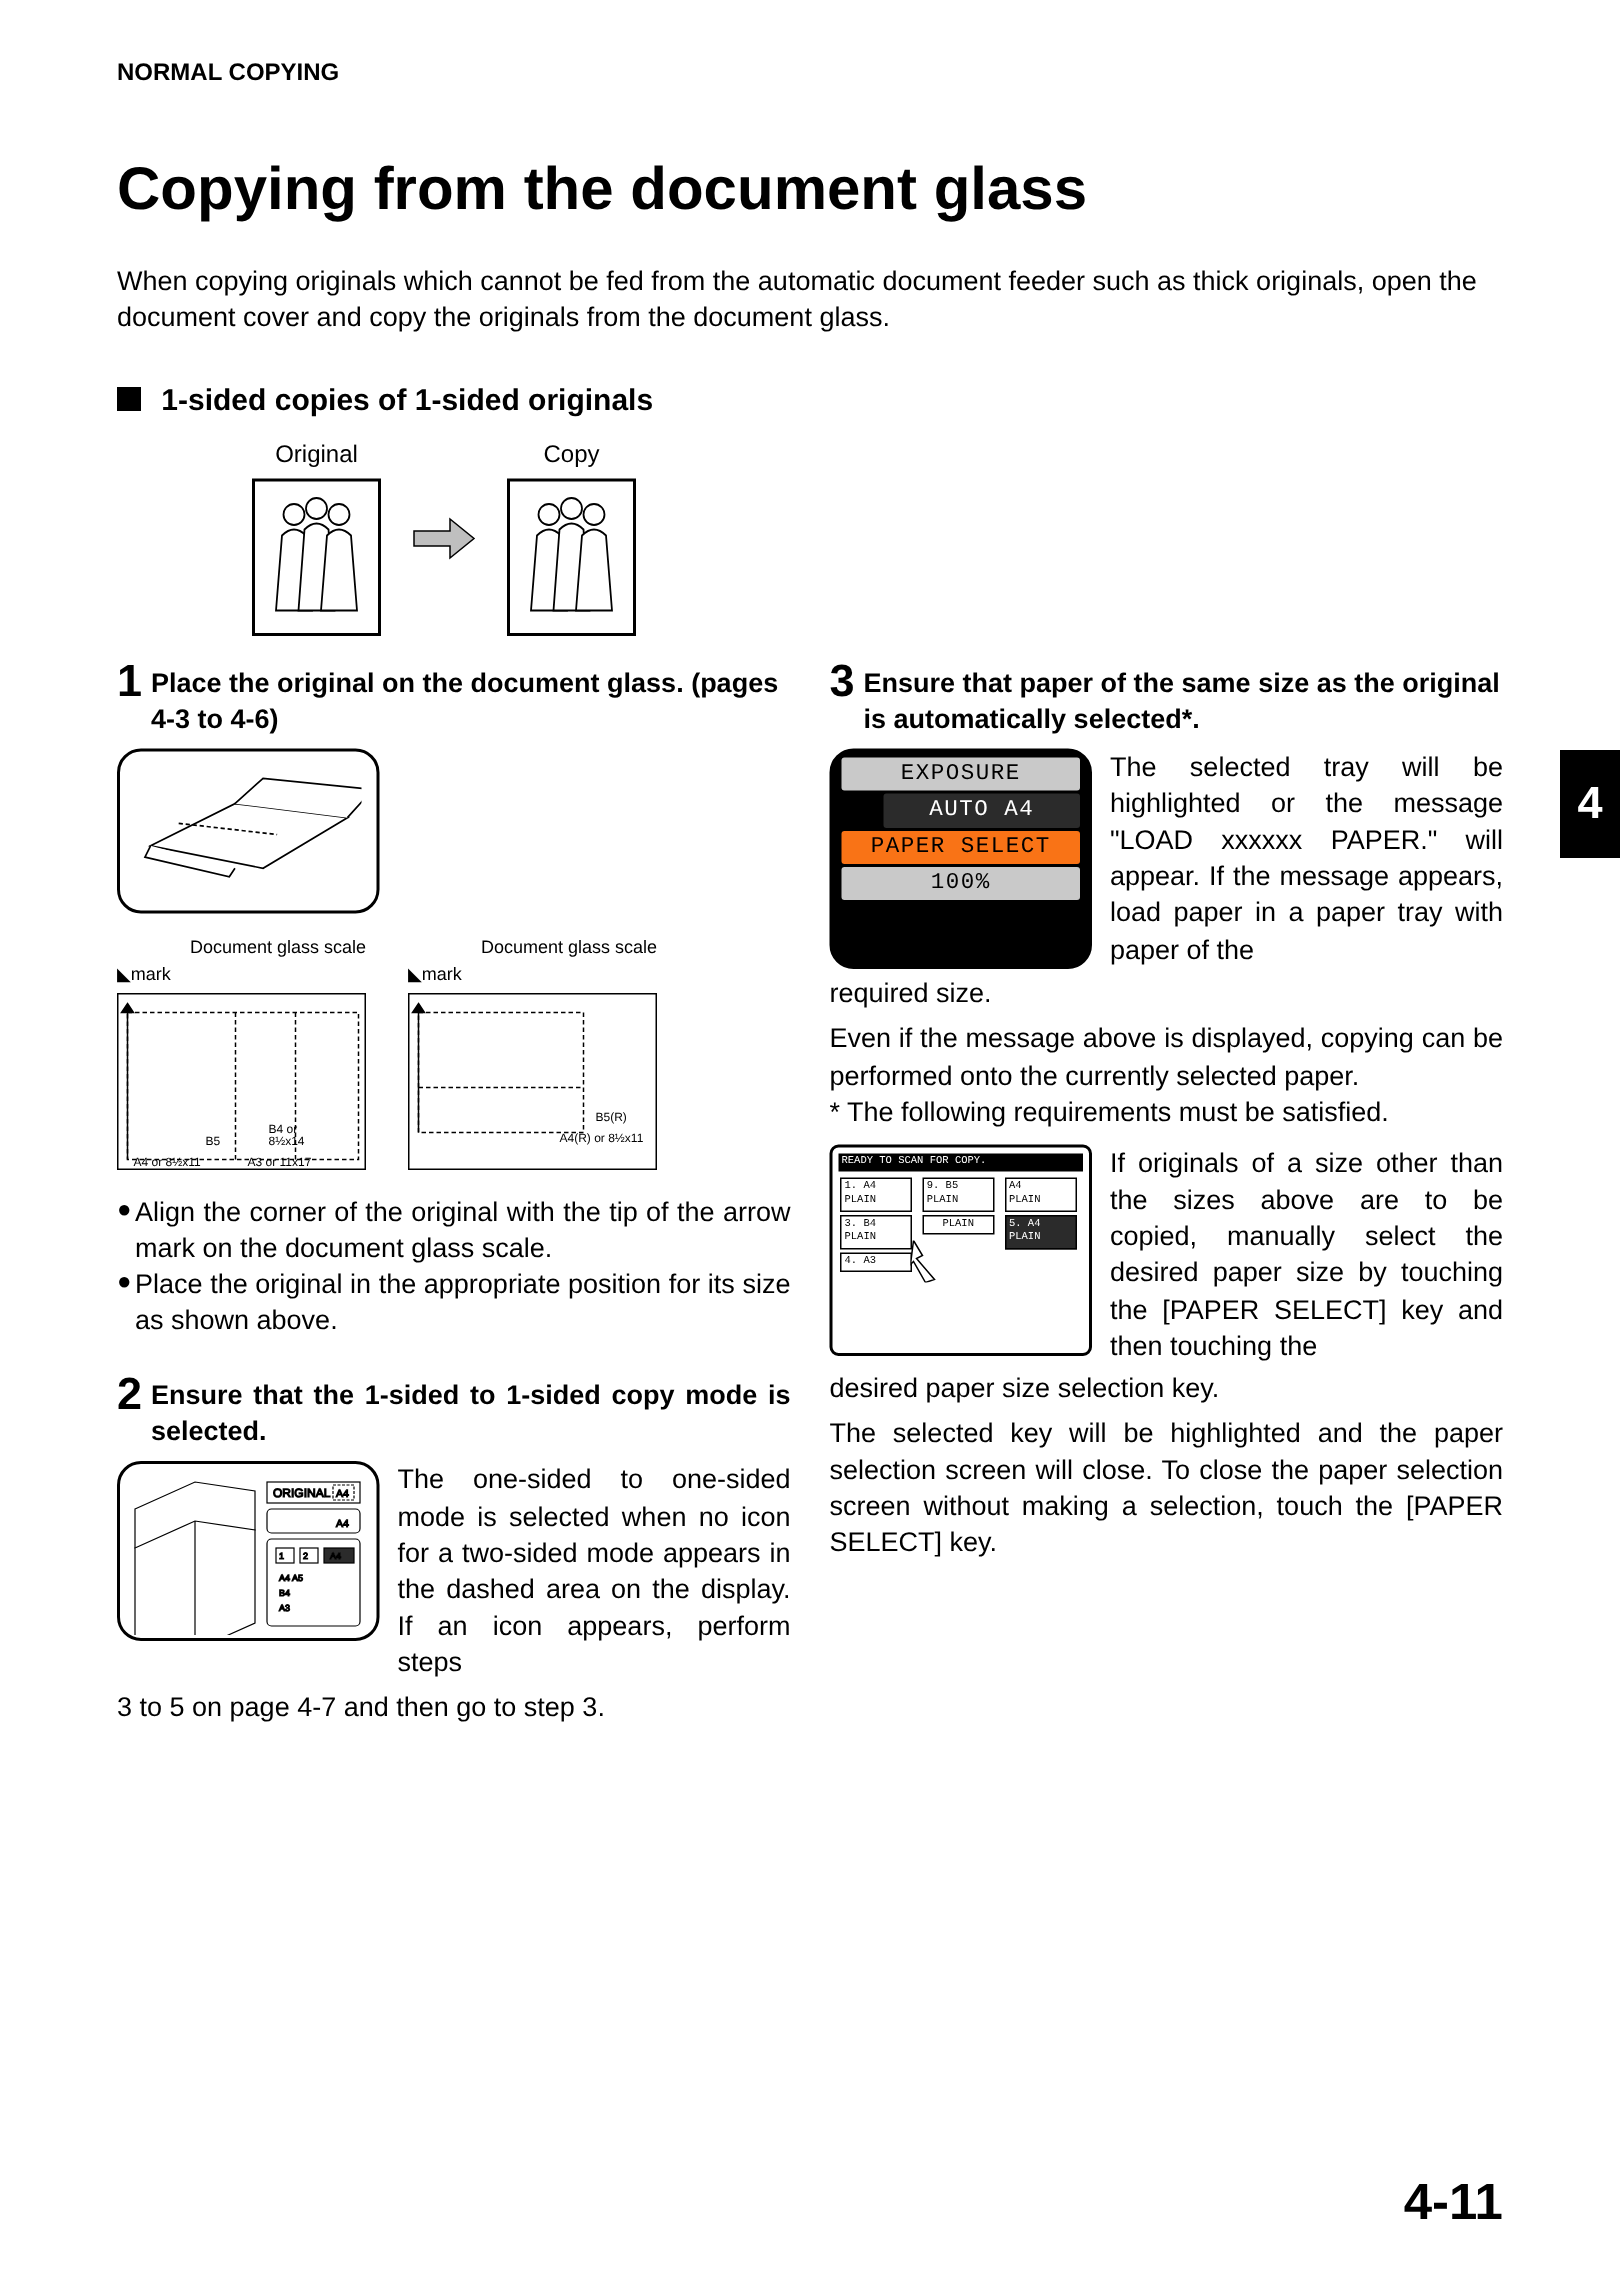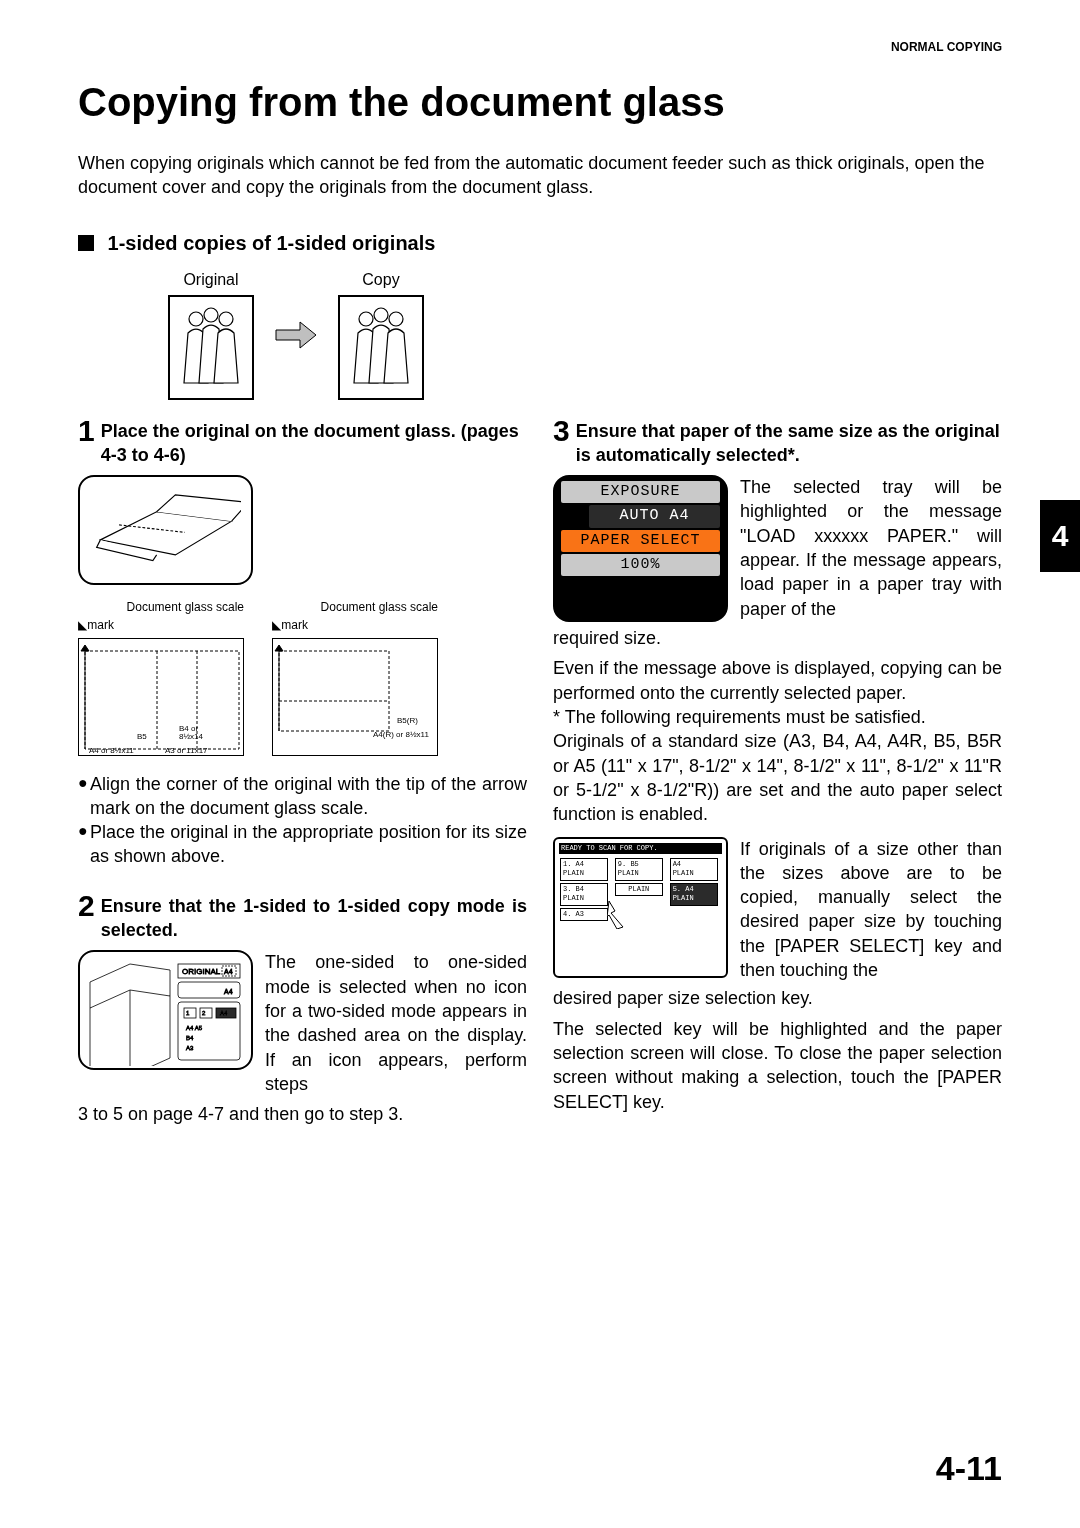--- a/index.html
+++ b/index.html
@@ -6,24 +6,23 @@
   body {
     font-family: Arial, Helvetica, sans-serif;
     width: 1080px;
     height: 1528px;
     background: #fff;
     position: relative;
     padding: 40px 78px 40px 78px;
     color: #000;
   }
   .header-label {
-    text-align: right;
-    font-size: 12px;
-    font-weight: bold;
-    margin-bottom: 26px;
+    font-size: 16px;
+    font-weight: bold;
+    margin-bottom: 46px;
   }
   h1 {
     font-size: 40px;
     font-weight: bold;
     margin-bottom: 26px;
   }
   .intro-text {
     font-size: 18px;
     line-height: 1.35;
     margin-bottom: 32px;
@@ -364,21 +363,20 @@
         <div class="lcd-row">EXPOSURE</div>
         <div class="lcd-row inverted">AUTO  A4</div>
         <div class="lcd-row" style="background:#f97316;color:#000">PAPER SELECT</div>
         <div class="lcd-row">100%</div>
       </div>
       <div class="just">The selected tray will be highlighted or the message "LOAD xxxxxx PAPER." will appear. If the message appears, load paper in a paper tray with paper of the</div>
     </div>
     <div style="margin-top:4px">required size.</div>
     <p class="just" style="margin-top:6px">Even if the message above is displayed, copying can be performed onto the currently selected paper.</p>
     <p>* The following requirements must be satisfied.</p>
-    <p class="just">Originals of a standard size (A3, B4, A4, A4R, B5, B5R or A5 (11" x 17", 8-1/2" x 14", 8-1/2" x 11", 8-1/2" x 11"R or 5-1/2" x 8-1/2"R)) are set and the auto paper select function is enabled.</p>
 
     <div class="step3-wrap" style="margin-top:10px">
       <div class="panel2">
         <div class="topbar">READY TO SCAN FOR COPY.</div>
         <div>
           <span class="psize"><span>1. A4</span><br><span>PLAIN</span></span>
           <span class="psize"><span>9. B5</span><br><span>PLAIN</span></span>
           <span class="psize"><span>A4</span><br><span>PLAIN</span></span>
         </div>
         <div>

